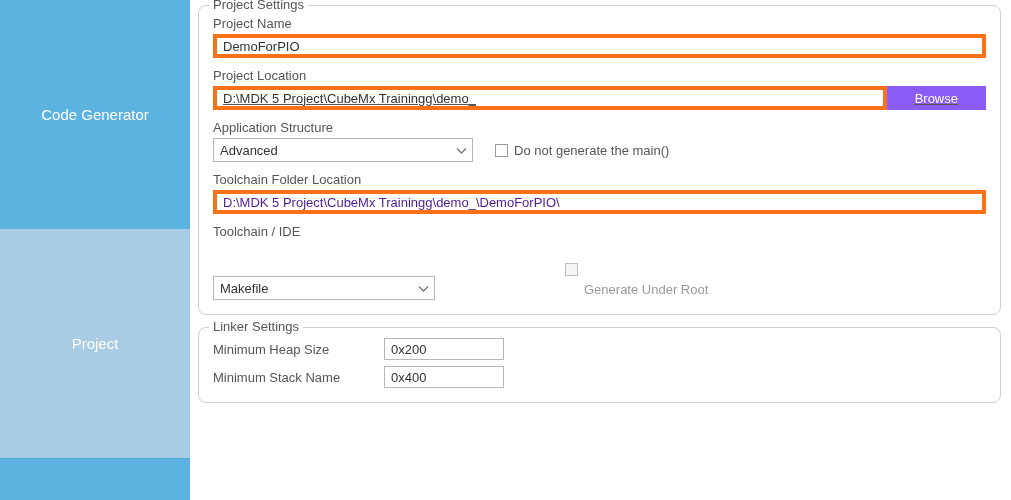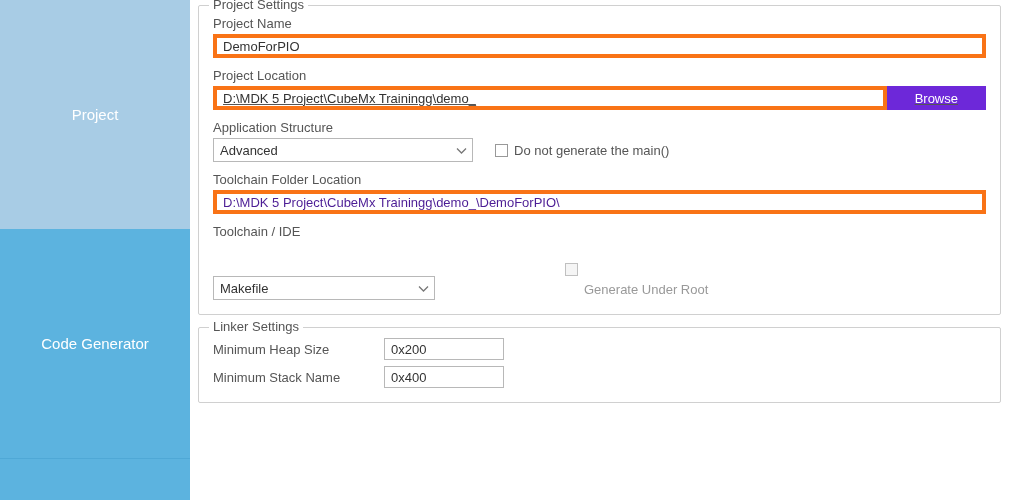--- a/index.html
+++ b/index.html
@@ -38,21 +38,21 @@
     }
     .sidebar-item.inactive:last-child {
       border-top: 1px solid #4fa8d6;
     }
     .main {
       flex: 1;
       padding: 5px 10px 5px 8px;
     }
     .fieldset {
       border: 1px solid #d0d0d0;
-      border-radius: 2px;
+      border-radius: 8px;
       padding: 10px 14px 14px 14px;
       position: relative;
       margin-bottom: 12px;
     }
     .fieldset-legend {
       position: absolute;
       top: -9px;
       left: 10px;
       background: #fff;
       padding: 0 4px;
@@ -85,21 +85,21 @@
     }
     .location-row {
       display: flex;
       gap: 0;
       text-decoration: underline;
     }
     .location-row .text-input {
       flex: 1;
     }
     .browse-btn {
-      background: #6d28d9;
+      background: #8b5cf6;
       color: #fff;
       border: none;
       padding: 0 28px;
       font-size: 13px;
       cursor: pointer;
       height: 24px;
     }
     .appstruct-row {
       display: flex;
       align-items: center;
@@ -183,25 +183,25 @@
       padding: 2px 6px;
       font-size: 13px;
       color: #333;
       height: 22px;
     }
   </style>
 </head>
 <body>
 
 <div class="sidebar">
+  <div class="sidebar-item inactive">
+    <span>Code Generator</span>
+  </div>
   <div class="sidebar-item active">
     <span>Project</span>
-  </div>
-  <div class="sidebar-item inactive">
-    <span>Code Generator</span>
   </div>
   <div class="sidebar-item inactive" style="max-height:42px;">
     <span></span>
   </div>
 </div>
 
 <div class="main">
 
   <div class="fieldset">
     <span class="fieldset-legend">Project Settings</span>

